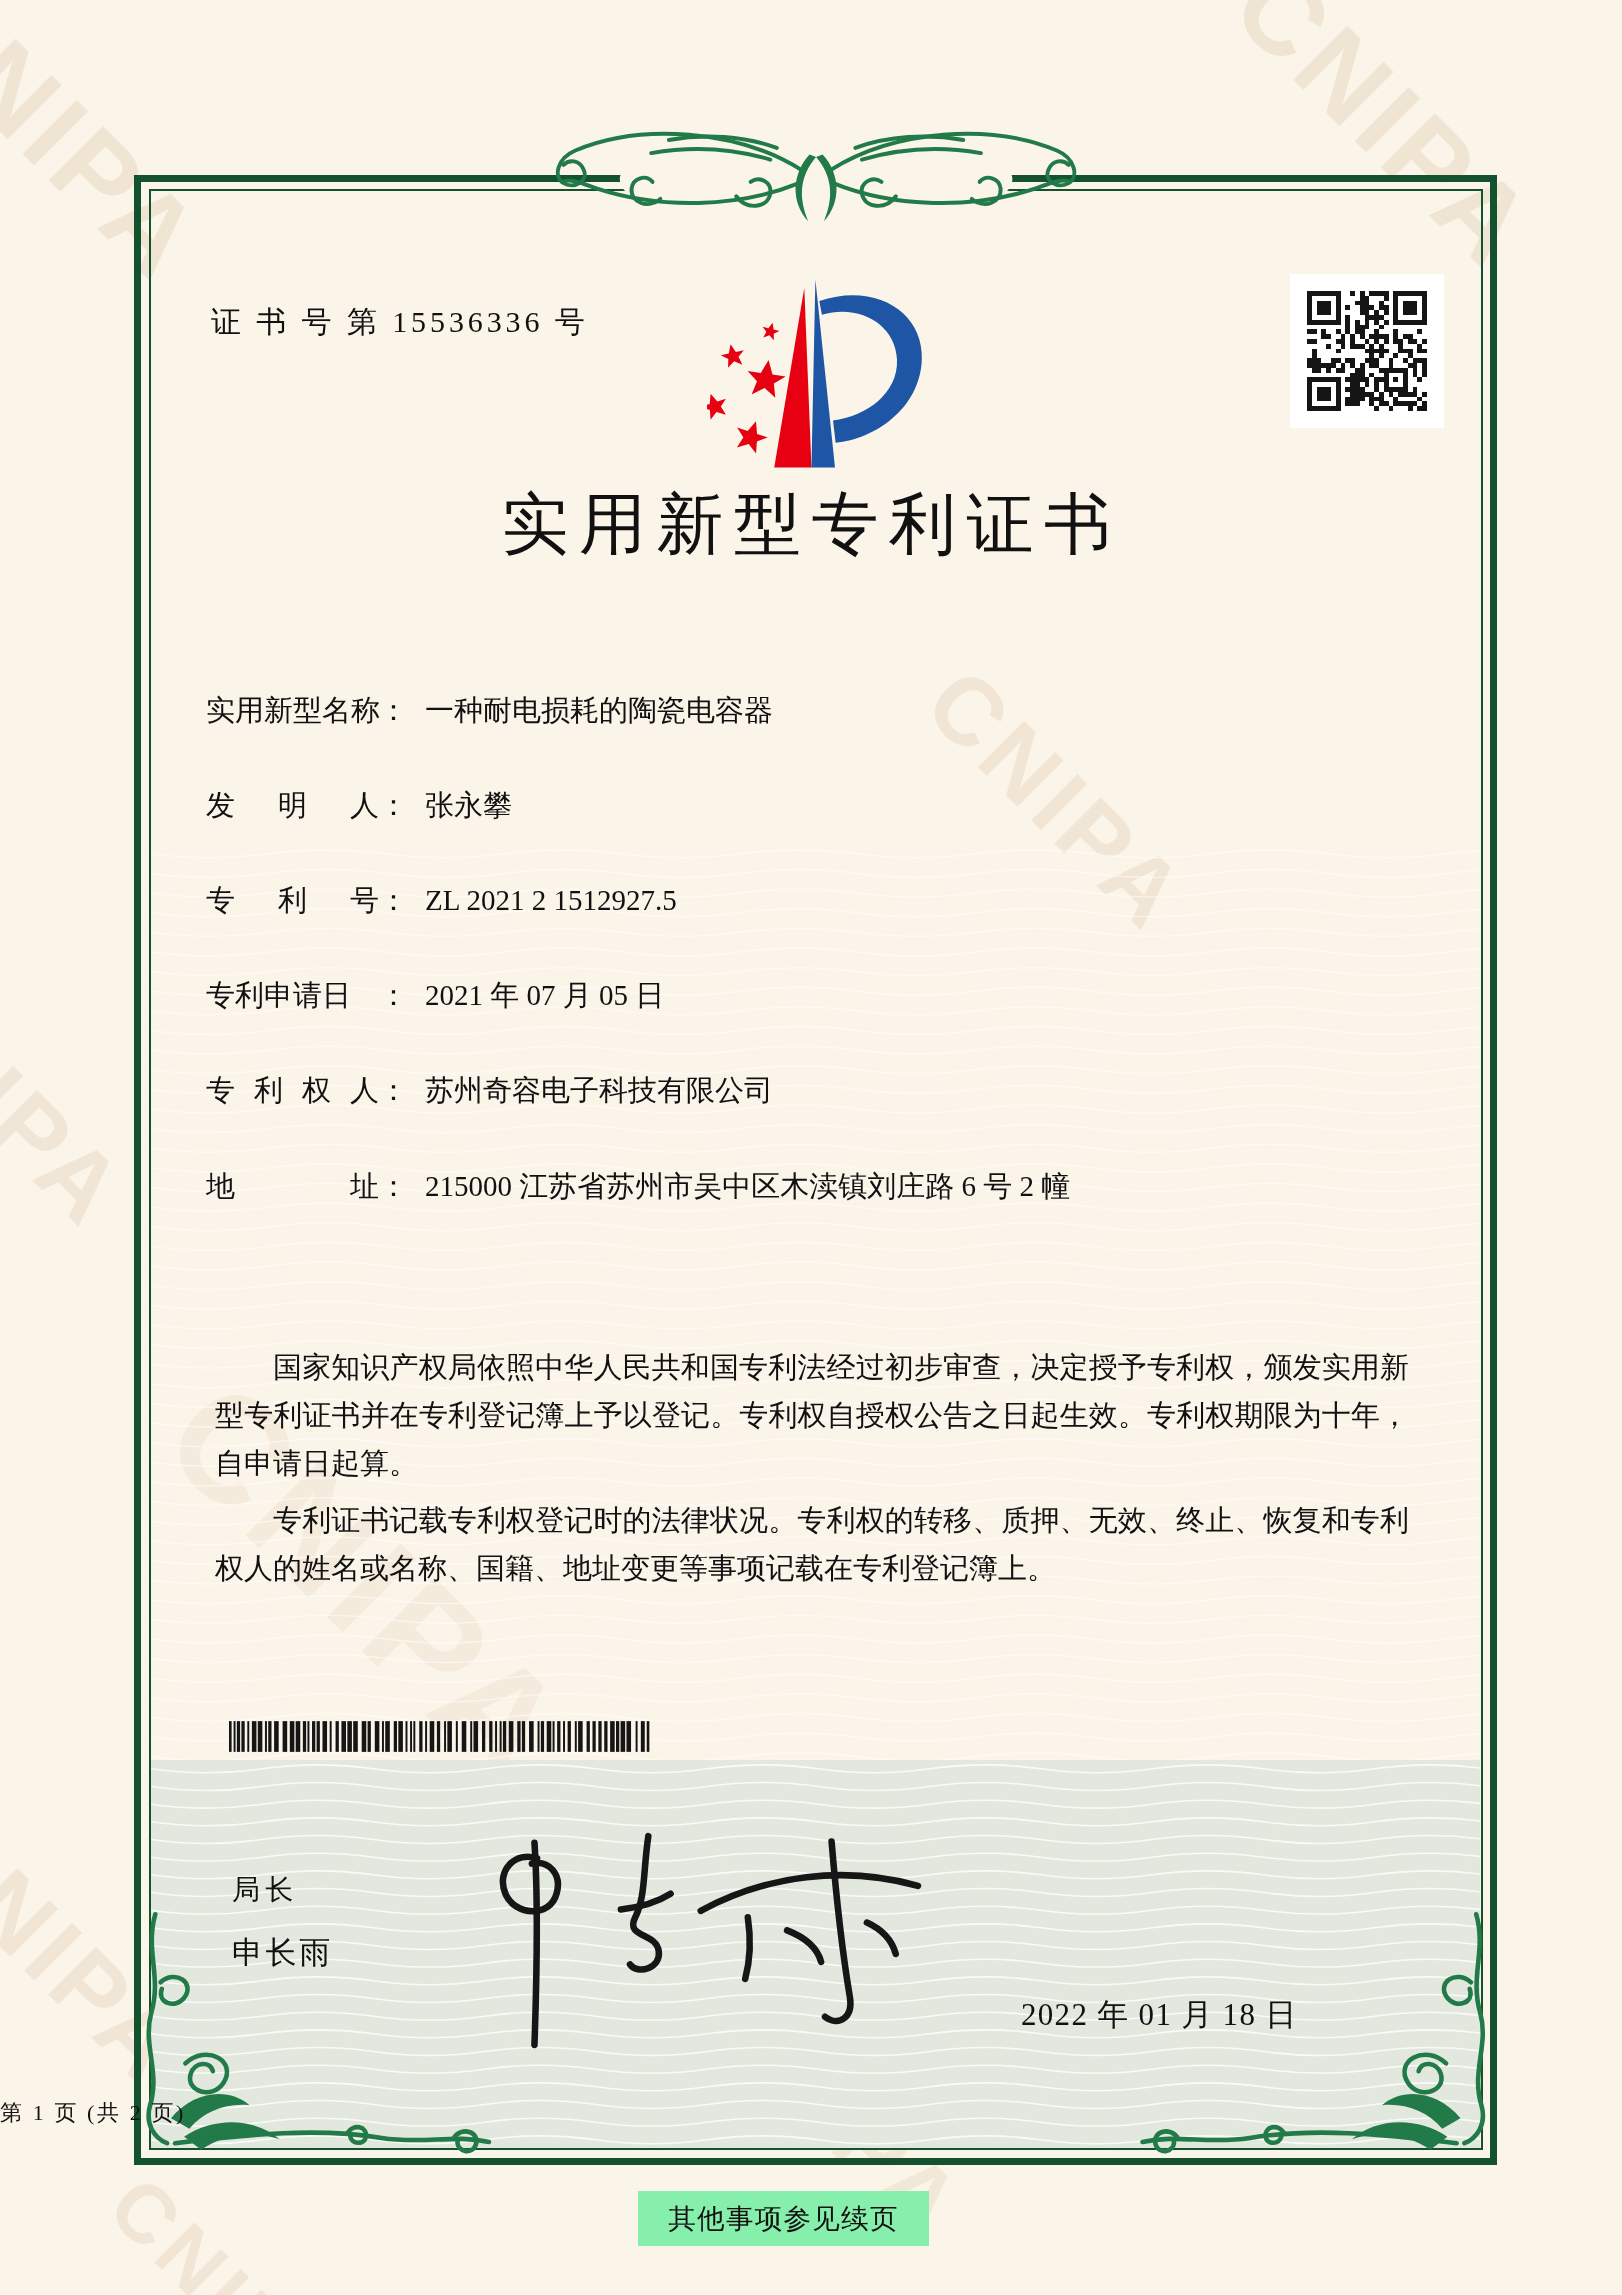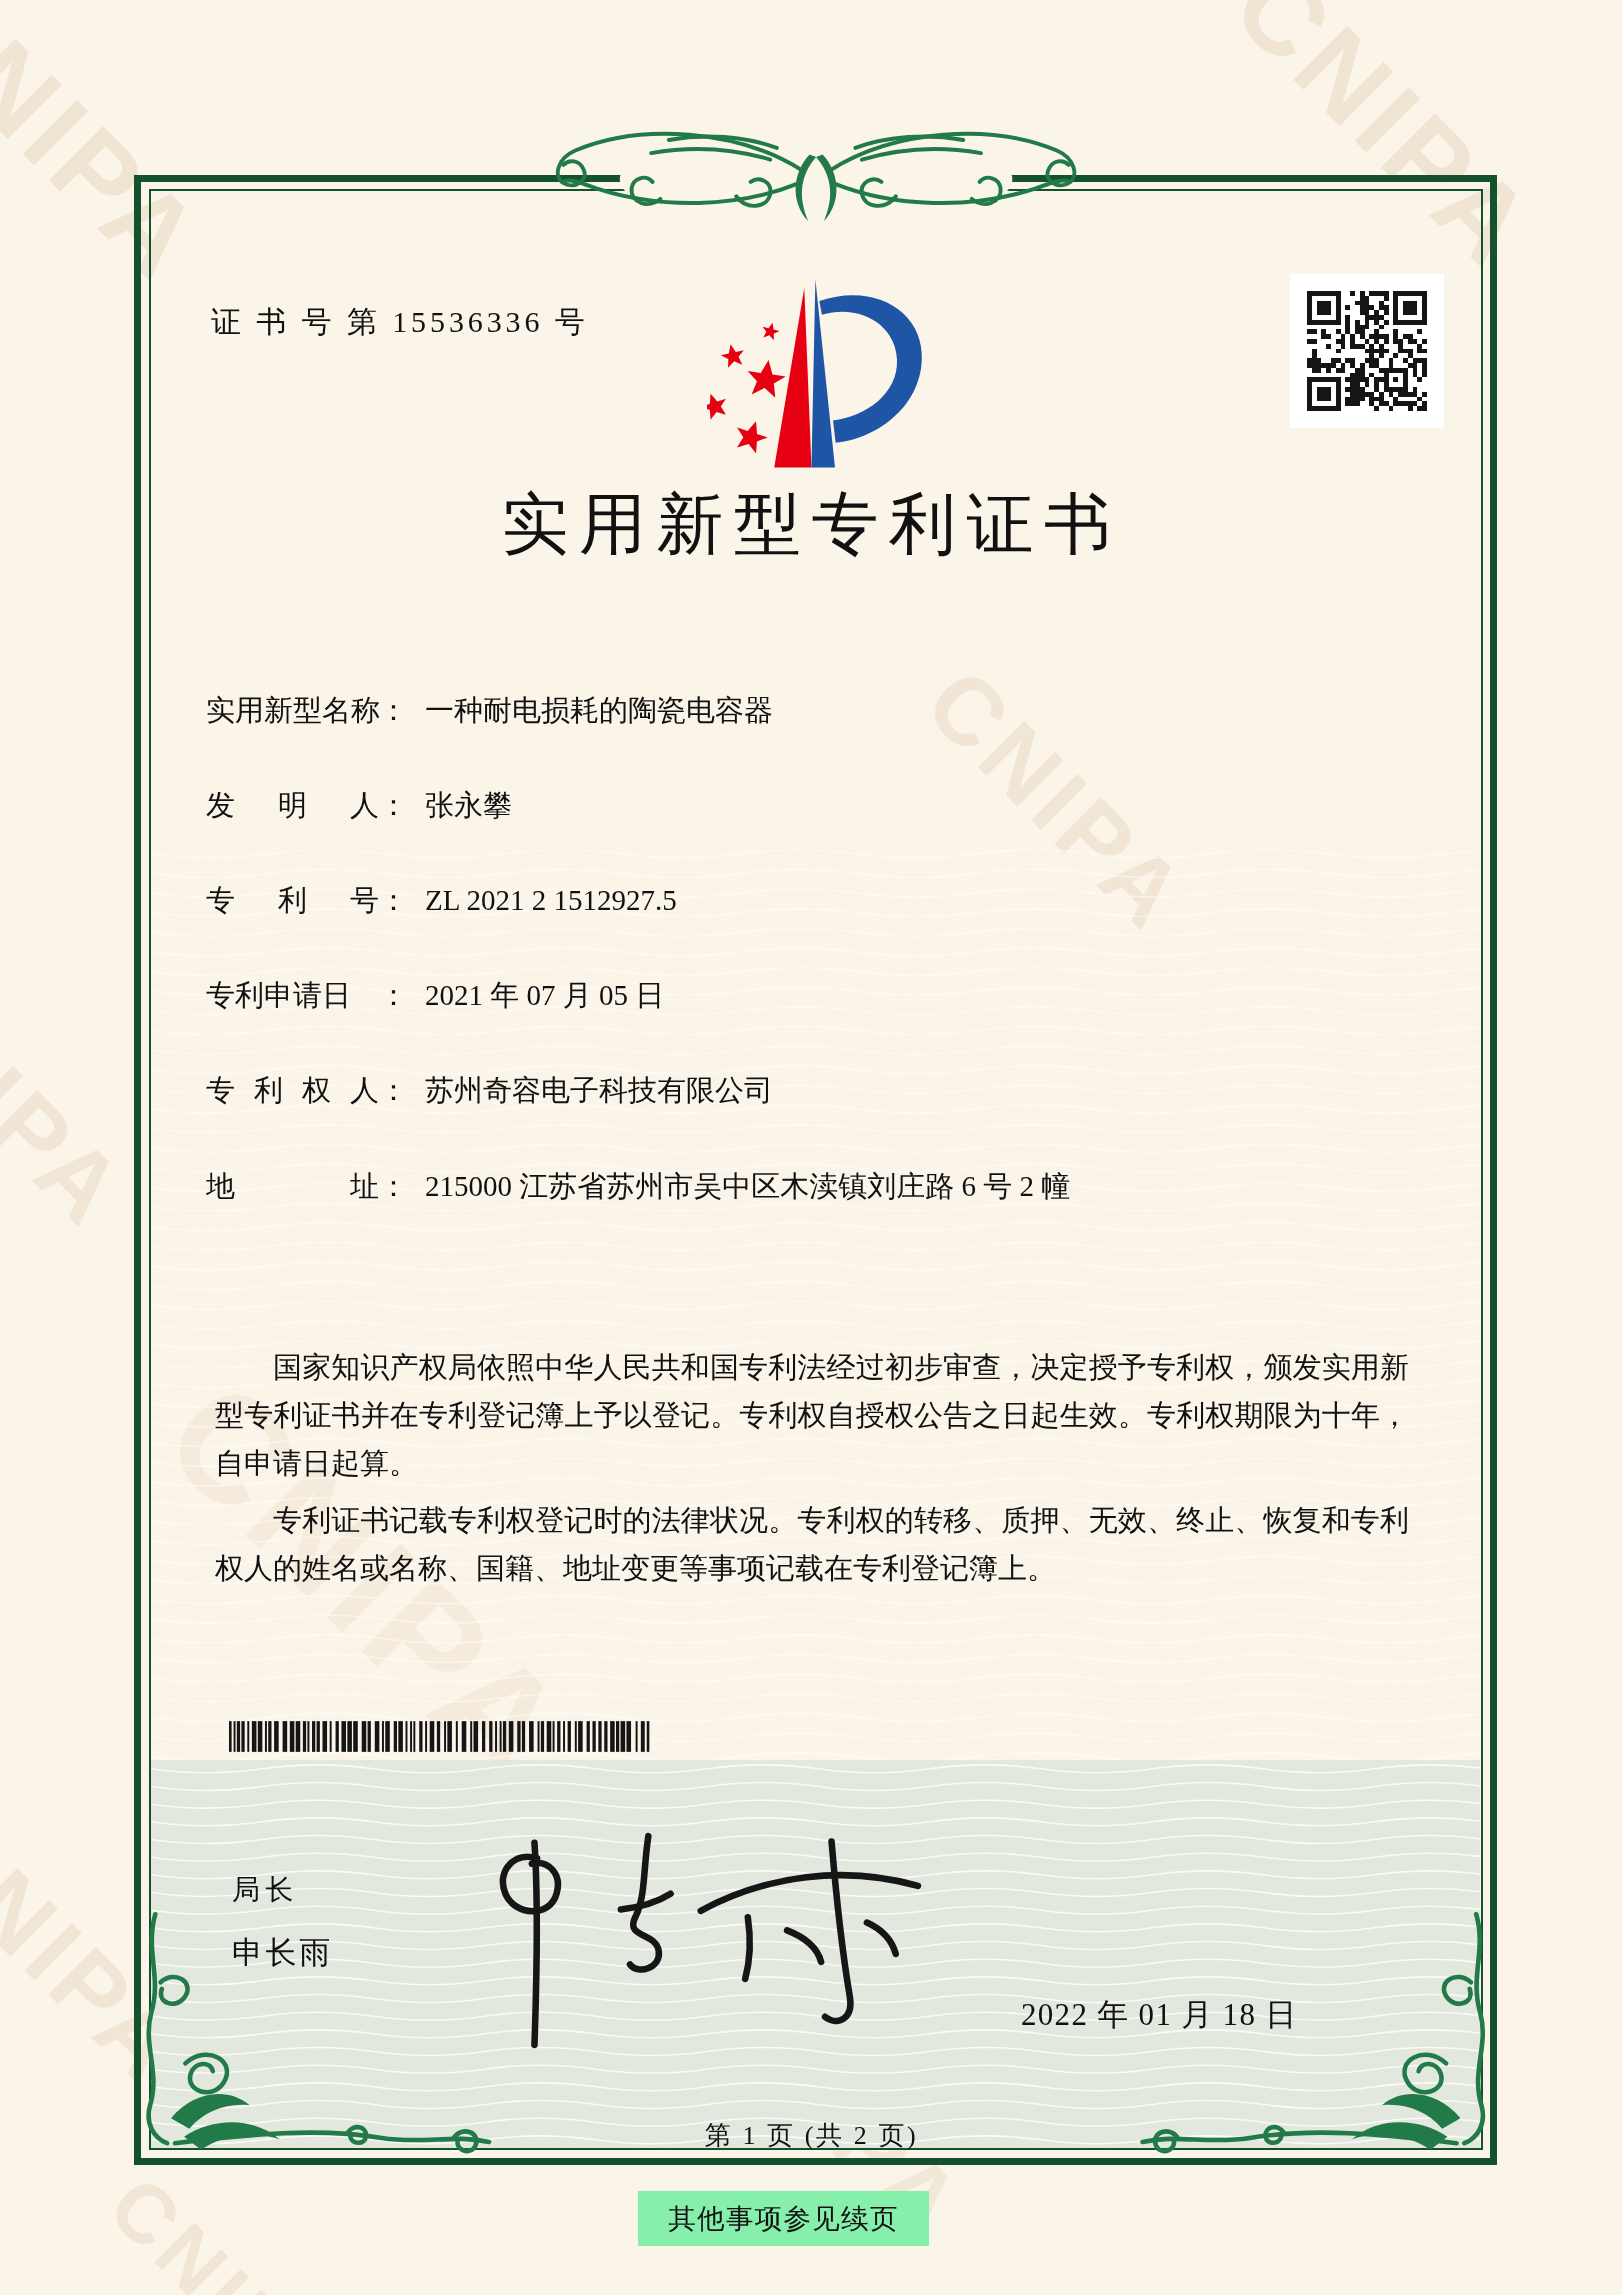--- a/index.html
+++ b/index.html
@@ -37,21 +37,21 @@
   .bodytext p{margin:9px;text-indent:58px;}
   
   .barcode{position:absolute;left:229px;top:1721px;}
   
   .sig-title{position:absolute;left:232px;top:1871px;font-size:28px;letter-spacing:5.2px;
       font-family:"Liberation Sans","DejaVu Sans",sans-serif;font-weight:500;}
   .sig-name{position:absolute;left:232px;top:1932px;font-size:31px;letter-spacing:2.6px;
       font-family:"Liberation Sans","DejaVu Sans",sans-serif;font-weight:400;}
   .signature{position:absolute;left:452px;top:1819px;}
   .issue-date{position:absolute;left:1021px;top:1994px;font-size:31px;letter-spacing:1.3px;}
-  .page-ind{position:absolute;left:0;top:2098px;width:100%;text-align:center;font-size:26px;letter-spacing:2.6px;margin-top:20px;}
+  .page-ind{position:absolute;left:0;top:2098px;width:100%;font-size:22px;letter-spacing:2.6px;}
   .note{position:absolute;left:638px;top:2191px;width:291px;height:55px;background:#86efac;
       text-align:center;line-height:55px;font-size:27.5px;letter-spacing:1.3px;}
   .deco{position:absolute;left:0;top:0;}
 </style>
 </head>
 <body>
 
 <div class="page">
 
   <div class="wm" style="left:-33px;top:-46px;font-size:111px;opacity:.6">CNIPA</div>

